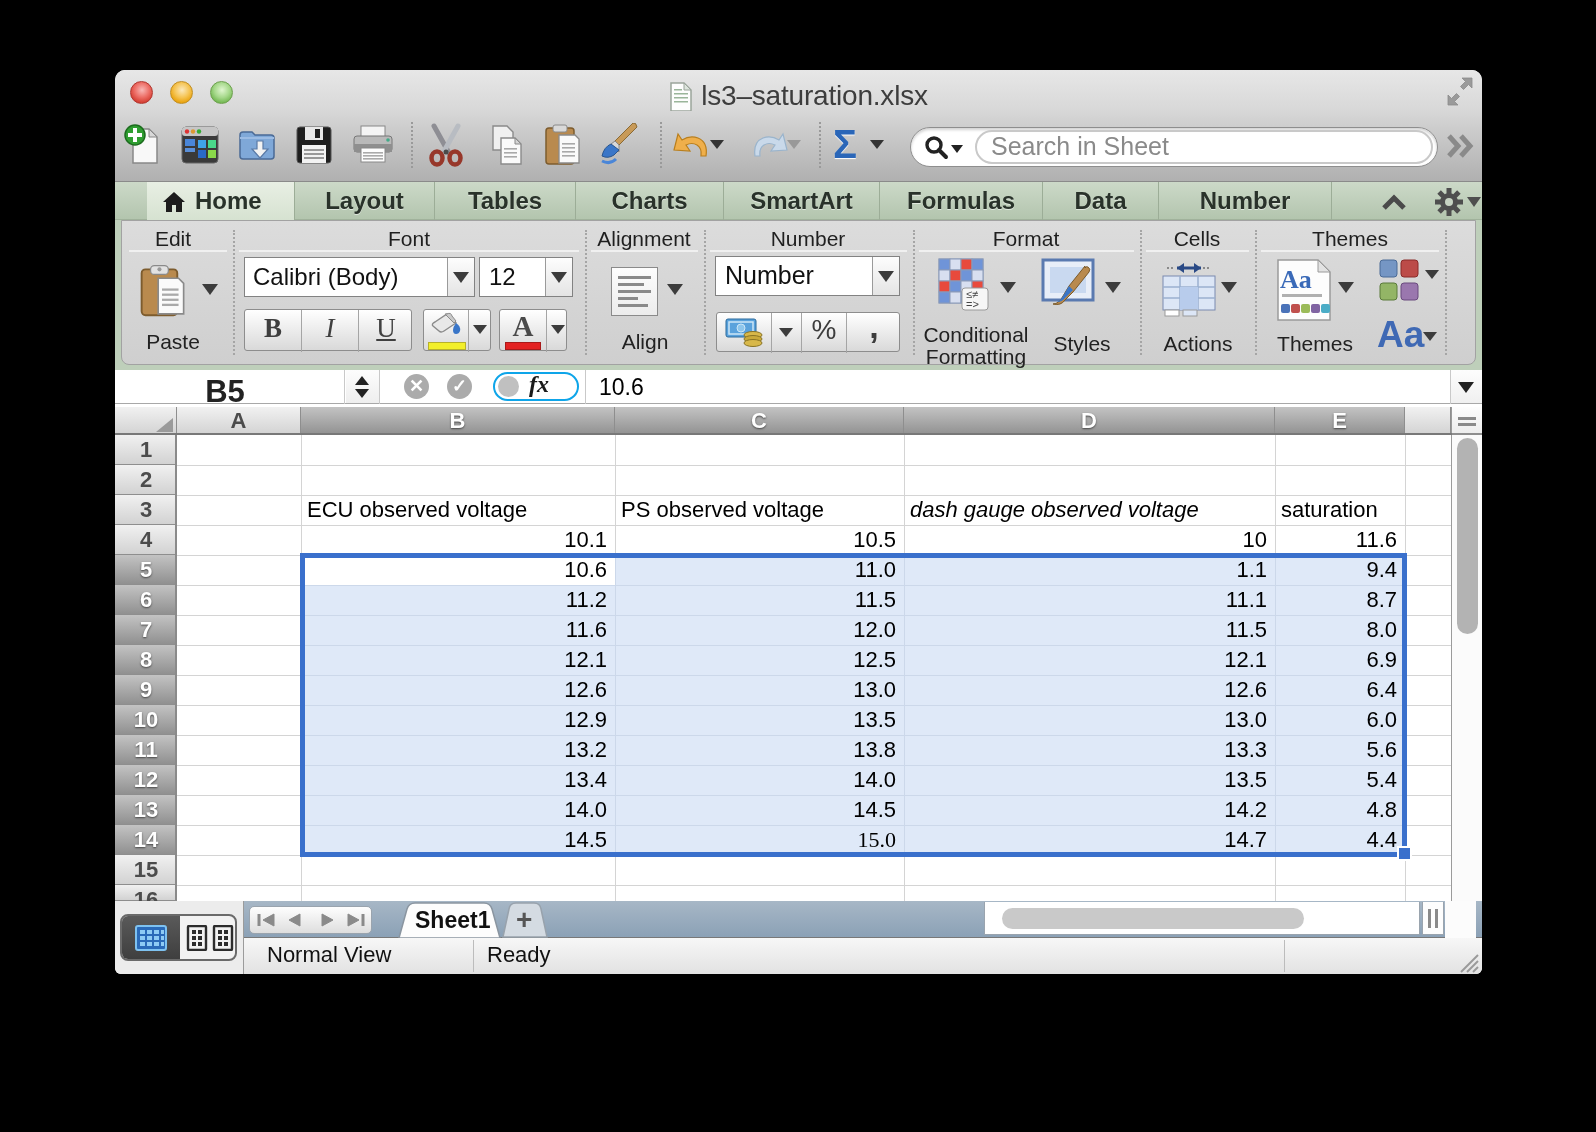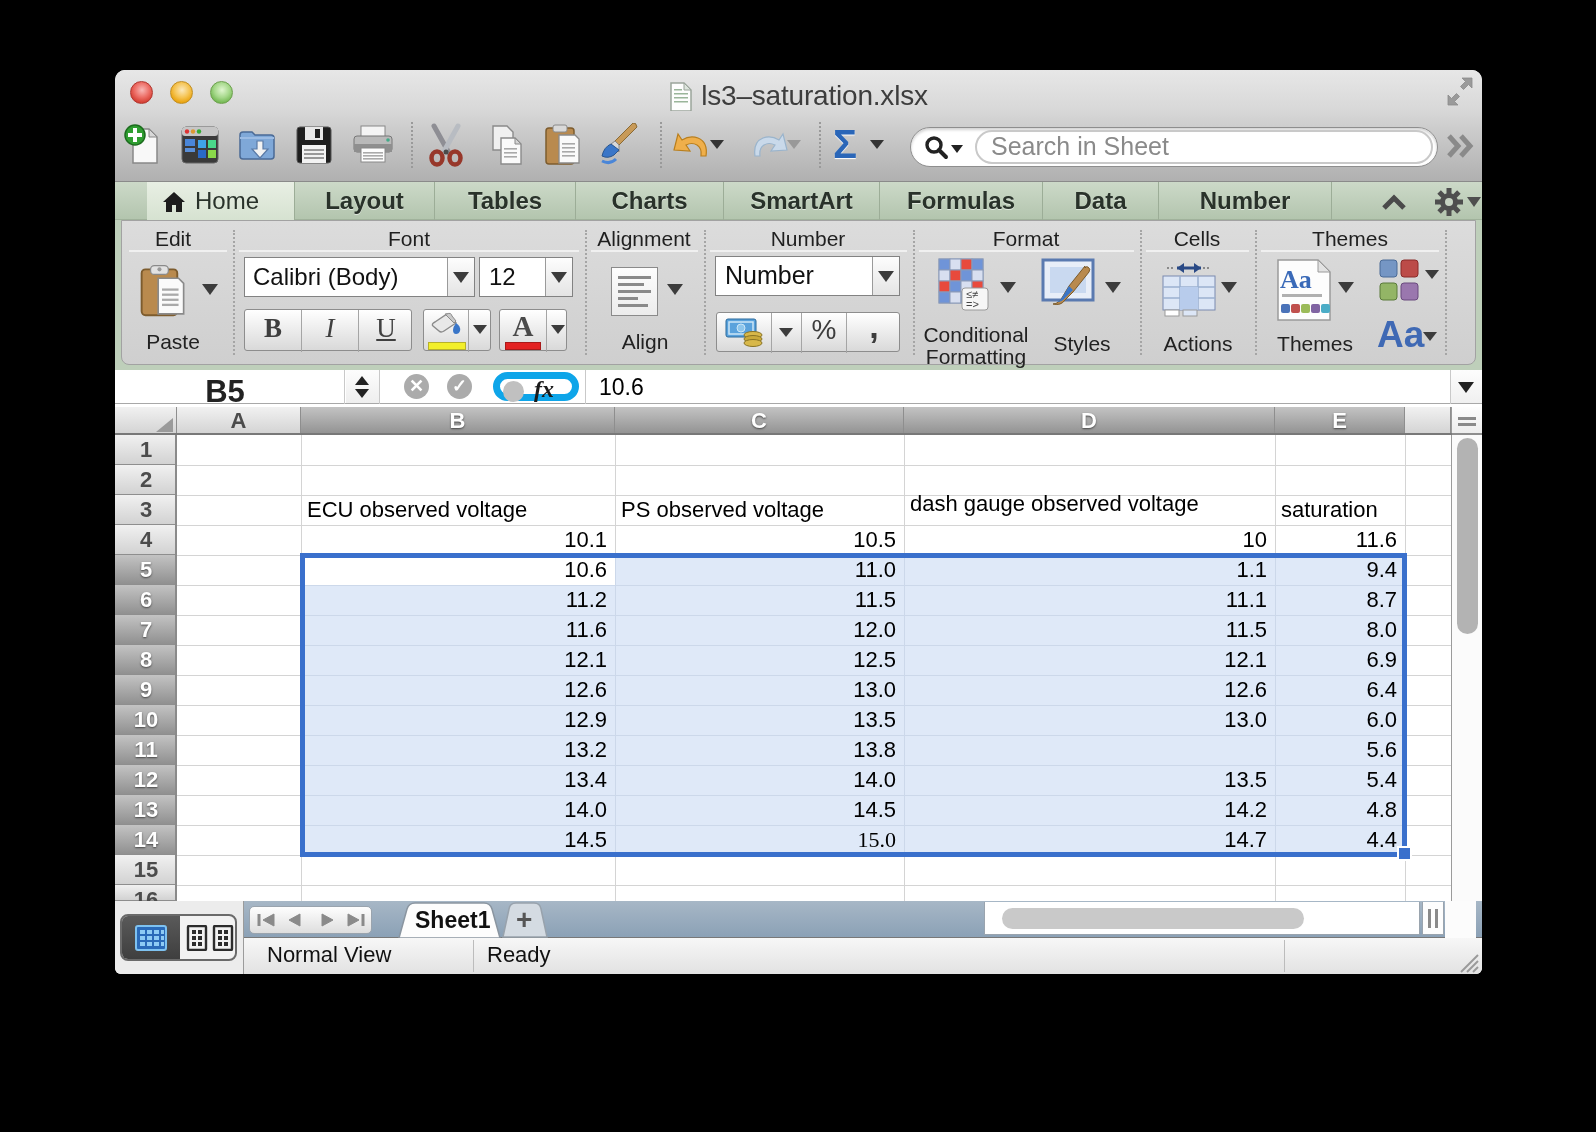--- a/index.html
+++ b/index.html
@@ -16,21 +16,21 @@
   #title { position:absolute; top:8px; left:0; width:1367px; text-align:center;
     font-size:28px; color:#3d3d3d; letter-spacing:-0.2px; }
   
   #tabrow { position:absolute; left:0; top:112px; width:1367px; height:38px;
     background:linear-gradient(#ccd9c8, #b3c5ae); border-bottom:1px solid #a0b29b; }
   .rtab { position:absolute; top:0; height:38px; color:#29322a; font-size:24px;
     font-weight:bold; text-align:center; line-height:38px;
     text-shadow:0 1px 0 rgba(255,255,255,0.55); border-right:1px solid #9cad97; }
   #hometab { position:absolute; left:32px; top:0; width:148px; height:38px;
     background:linear-gradient(#e8efe4, #d6e2d1); border-right:1px solid #9cad97;
-    color:#29322a; font-size:24px; font-weight:normal; line-height:38px; }
+    color:#29322a; font-size:24px; font-weight:bold; line-height:38px; }
   
   #ribbonwrap { position:absolute; left:0; top:150px; width:1367px; height:150px;
     background:#becfba; }
   #ribbon { position:absolute; left:6px; top:0; width:1355px; height:145px;
     background:linear-gradient(#dcdcdc, #cfcfcf);
     border:1px solid #a2a2a2; border-radius:0 0 8px 8px; }
   .glabel { position:absolute; top:7px; font-size:21px; color:#1f1f1f; text-align:center; }
   .gsep { position:absolute; top:10px; height:125px; width:0;
     border-left:2px dotted #a5a5a5; }
   .combo { position:absolute; background:#fff; border:1px solid #828282; }
@@ -426,21 +426,21 @@
   <div id="fbar">
     <div class="abs" style="left:0;top:4px;width:220px;text-align:center;font-size:31px;font-weight:bold;color:#222;">B5</div>
     <div class="fsep" style="left:229px;"></div>
     <div class="abs" style="left:231px;top:0;width:33px;height:33px;background:linear-gradient(#fdfdfd,#eee);">
       <div style="position:absolute;left:9px;top:6px;width:0;height:0;border-left:7px solid transparent;border-right:7px solid transparent;border-bottom:9px solid #222;"></div>
       <div style="position:absolute;left:9px;top:19px;width:0;height:0;border-left:7px solid transparent;border-right:7px solid transparent;border-top:9px solid #222;"></div>
     </div>
     <div class="fsep" style="left:264px;"></div>
     <div class="abs" style="left:289px;top:4px;width:25px;height:25px;border-radius:50%;background:#ababab;color:#fff;text-align:center;line-height:25px;font-size:18px;font-weight:bold;">✕</div>
     <div class="abs" style="left:332px;top:4px;width:25px;height:25px;border-radius:50%;background:#ababab;color:#fff;text-align:center;line-height:24px;font-size:18px;font-weight:bold;">✓</div>
-    <div class="abs" style="left:378px;top:2px;width:86px;height:29px;border:7px solid #0ea5e9;border-radius:16px;">
+    <div class="abs" style="left:378px;top:2px;width:86px;height:29px;border:2px solid #0ea5e9;border-radius:16px;">
       <div style="position:absolute;left:3px;top:2px;width:21px;height:21px;border-radius:50%;background:#c0c0c0;"></div>
       <div style="position:absolute;left:34px;top:-3px;font-size:24px;font-style:italic;font-family:'Liberation Serif',serif;color:#1a1a1a;font-weight:bold;">fx</div>
     </div>
     <div class="fsep" style="left:470px;"></div>
     <div class="abs" style="left:484px;top:4px;font-size:23px;color:#000;">10.6</div>
     <div class="fsep" style="left:1335px;"></div>
     <div class="abs" style="left:1336px;top:0;width:31px;height:33px;background:linear-gradient(#fdfdfd,#f0f0f0);">
       <div class="dar" style="left:7px;top:12px;border-top-color:#222;"></div>
     </div>
   </div>
@@ -503,21 +503,21 @@
   <div style="position:absolute;left:186px;top:298px;width:1104px;height:1px;background:#ccd8ea;"></div>
   <div style="position:absolute;left:186px;top:328px;width:1104px;height:1px;background:#ccd8ea;"></div>
   <div style="position:absolute;left:186px;top:358px;width:1104px;height:1px;background:#ccd8ea;"></div>
   <div style="position:absolute;left:186px;top:388px;width:1104px;height:1px;background:#ccd8ea;"></div>
   <div style="position:absolute;left:186px;top:418px;width:1104px;height:1px;background:#ccd8ea;"></div>
   <div style="position:absolute;left:500px;top:148px;width:1px;height:300px;background:#ccd8ea;"></div>
   <div style="position:absolute;left:789px;top:148px;width:1px;height:300px;background:#ccd8ea;"></div>
   <div style="position:absolute;left:1160px;top:148px;width:1px;height:300px;background:#ccd8ea;"></div>
   <div class="cell" style="left:192px;top:88px;">ECU observed voltage</div>
   <div class="cell" style="left:506px;top:88px;">PS observed voltage</div>
-  <div class="cell" style="left:795px;top:82px;">dash gauge observed voltage</div>
+  <div class="cell" style="left:795px;top:88px;font-style:italic;">dash gauge observed voltage</div>
   <div class="cell" style="left:1166px;top:88px;">saturation</div>
   <div class="cell num" style="left:186px;top:118px;width:306px;">10.1</div>
   <div class="cell num" style="left:500px;top:118px;width:281px;">10.5</div>
   <div class="cell num" style="left:789px;top:118px;width:363px;">10</div>
   <div class="cell num" style="left:1160px;top:118px;width:122px;">11.6</div>
   <div class="cell num" style="left:186px;top:148px;width:306px;">10.6</div>
   <div class="cell num" style="left:500px;top:148px;width:281px;">11.0</div>
   <div class="cell num" style="left:789px;top:148px;width:363px;">1.1</div>
   <div class="cell num" style="left:1160px;top:148px;width:122px;">9.4</div>
   <div class="cell num" style="left:186px;top:178px;width:306px;">11.2</div>
@@ -535,20 +535,21 @@
   <div class="cell num" style="left:186px;top:268px;width:306px;">12.6</div>
   <div class="cell num" style="left:500px;top:268px;width:281px;">13.0</div>
   <div class="cell num" style="left:789px;top:268px;width:363px;">12.6</div>
   <div class="cell num" style="left:1160px;top:268px;width:122px;">6.4</div>
   <div class="cell num" style="left:186px;top:298px;width:306px;">12.9</div>
   <div class="cell num" style="left:500px;top:298px;width:281px;">13.5</div>
   <div class="cell num" style="left:789px;top:298px;width:363px;">13.0</div>
   <div class="cell num" style="left:1160px;top:298px;width:122px;">6.0</div>
   <div class="cell num" style="left:186px;top:328px;width:306px;">13.2</div>
   <div class="cell num" style="left:500px;top:328px;width:281px;">13.8</div>
+  <div class="cell num" style="left:789px;top:328px;width:363px;">13.3</div>
   <div class="cell num" style="left:1160px;top:328px;width:122px;">5.6</div>
   <div class="cell num" style="left:186px;top:358px;width:306px;">13.4</div>
   <div class="cell num" style="left:500px;top:358px;width:281px;">14.0</div>
   <div class="cell num" style="left:789px;top:358px;width:363px;">13.5</div>
   <div class="cell num" style="left:1160px;top:358px;width:122px;">5.4</div>
   <div class="cell num" style="left:186px;top:388px;width:306px;">14.0</div>
   <div class="cell num" style="left:500px;top:388px;width:281px;">14.5</div>
   <div class="cell num" style="left:789px;top:388px;width:363px;">14.2</div>
   <div class="cell num" style="left:1160px;top:388px;width:122px;">4.8</div>
   <div class="cell num" style="left:186px;top:418px;width:306px;">14.5</div>

